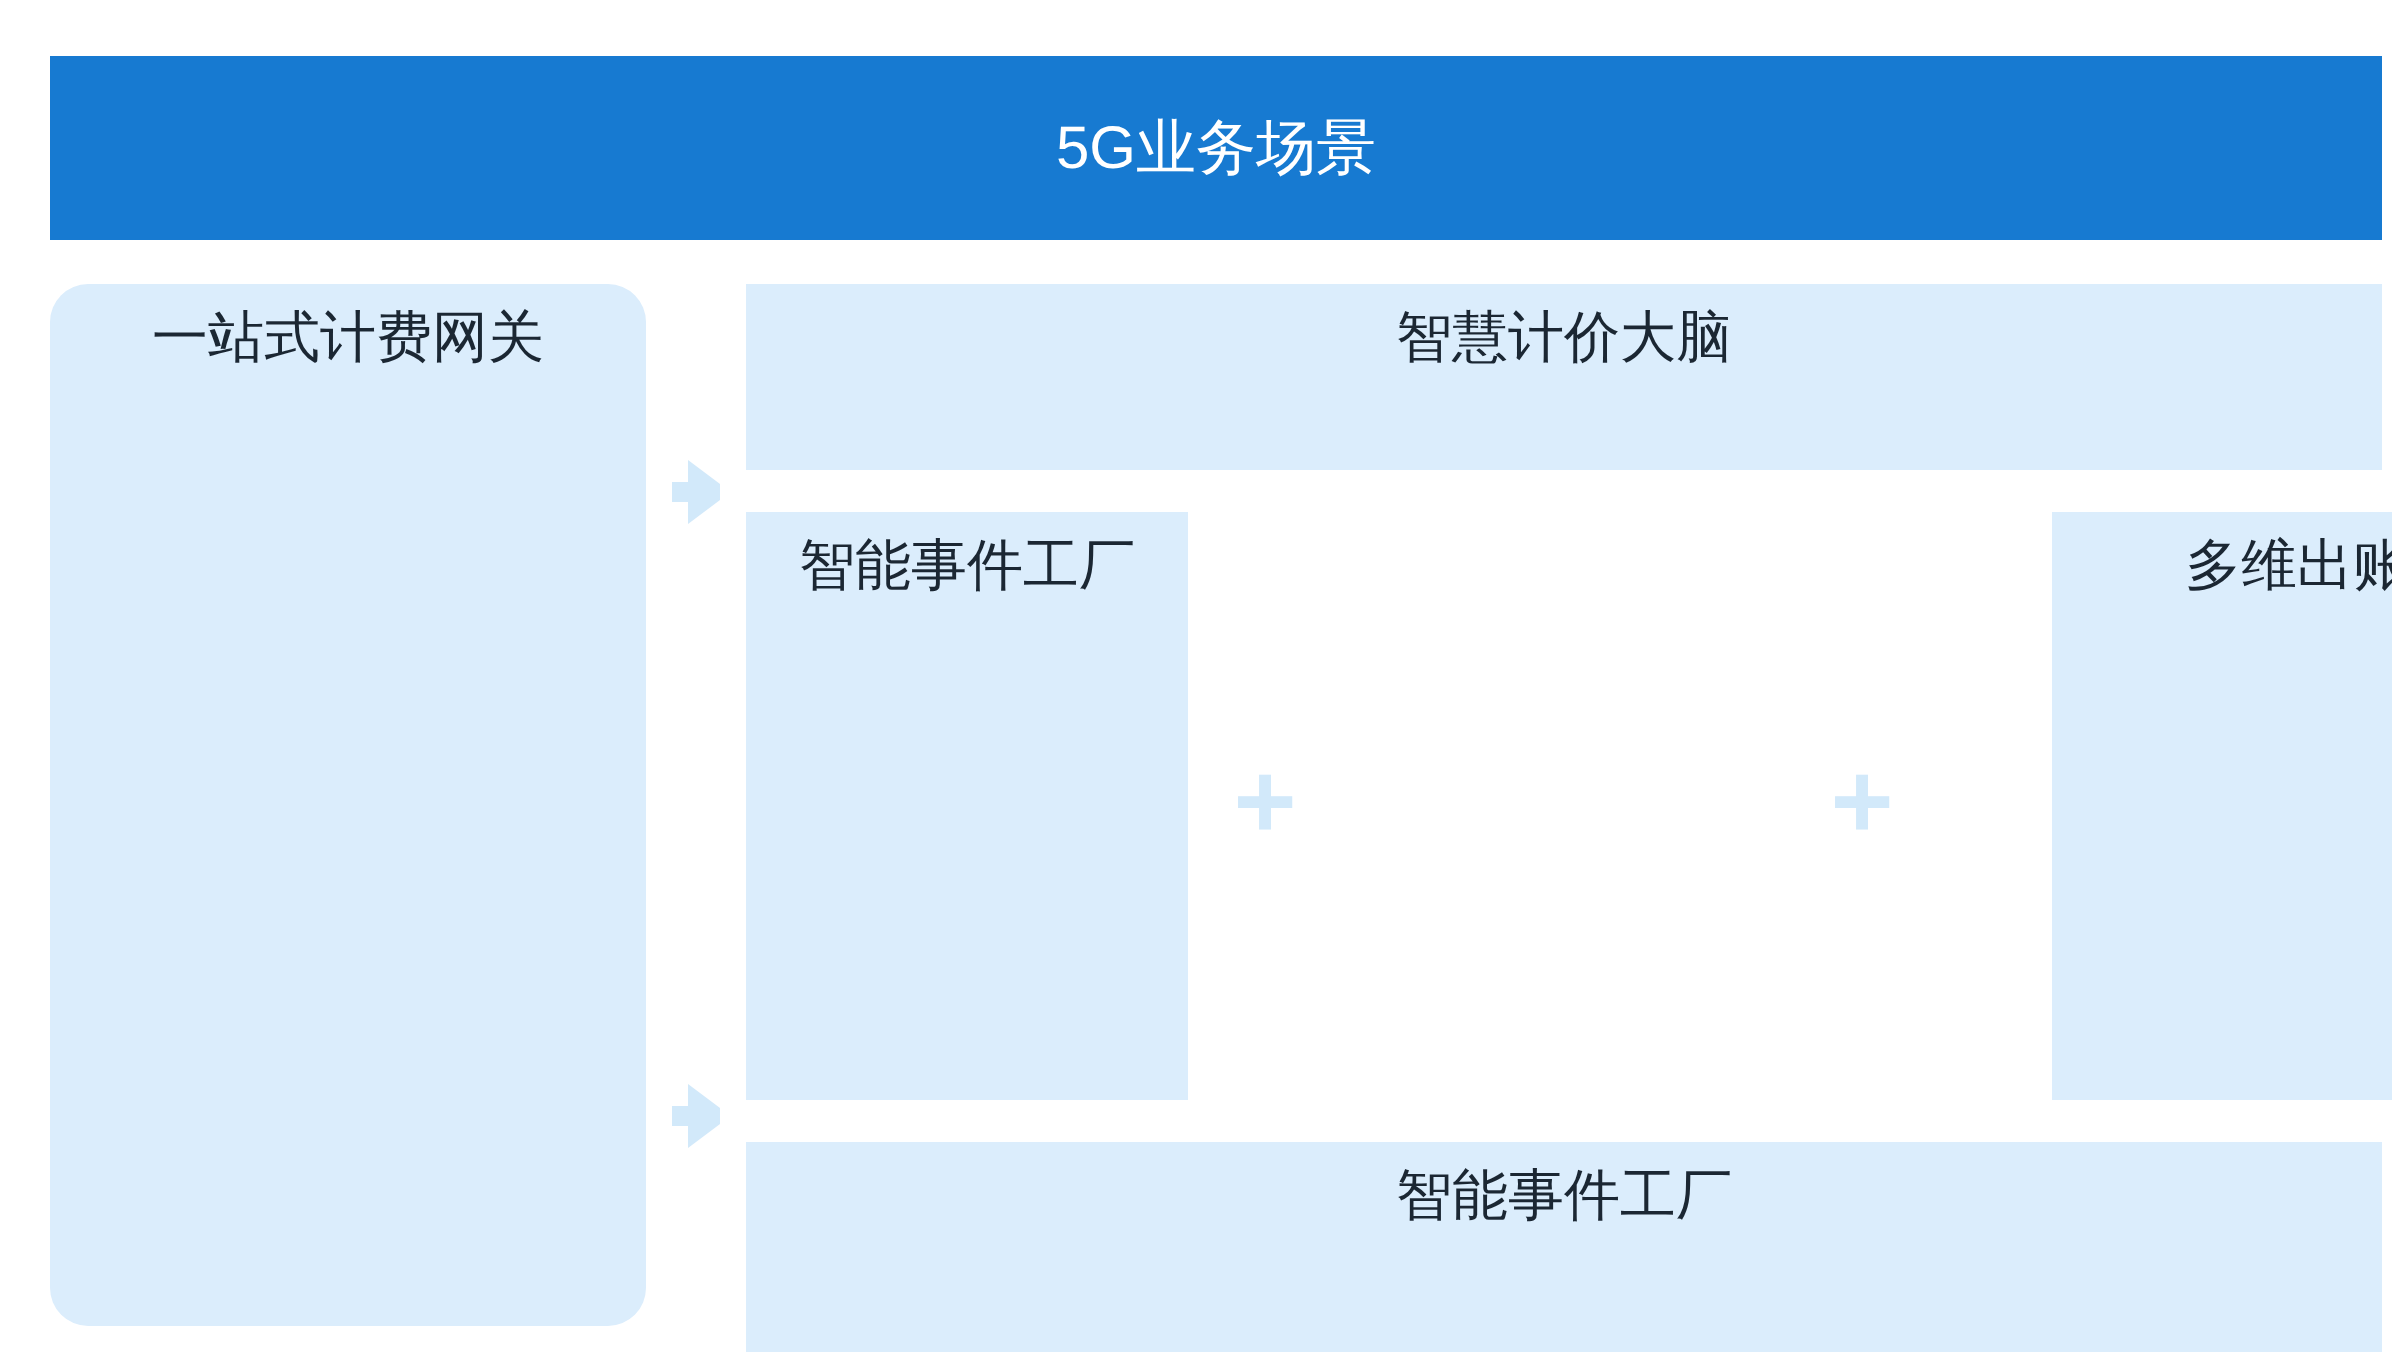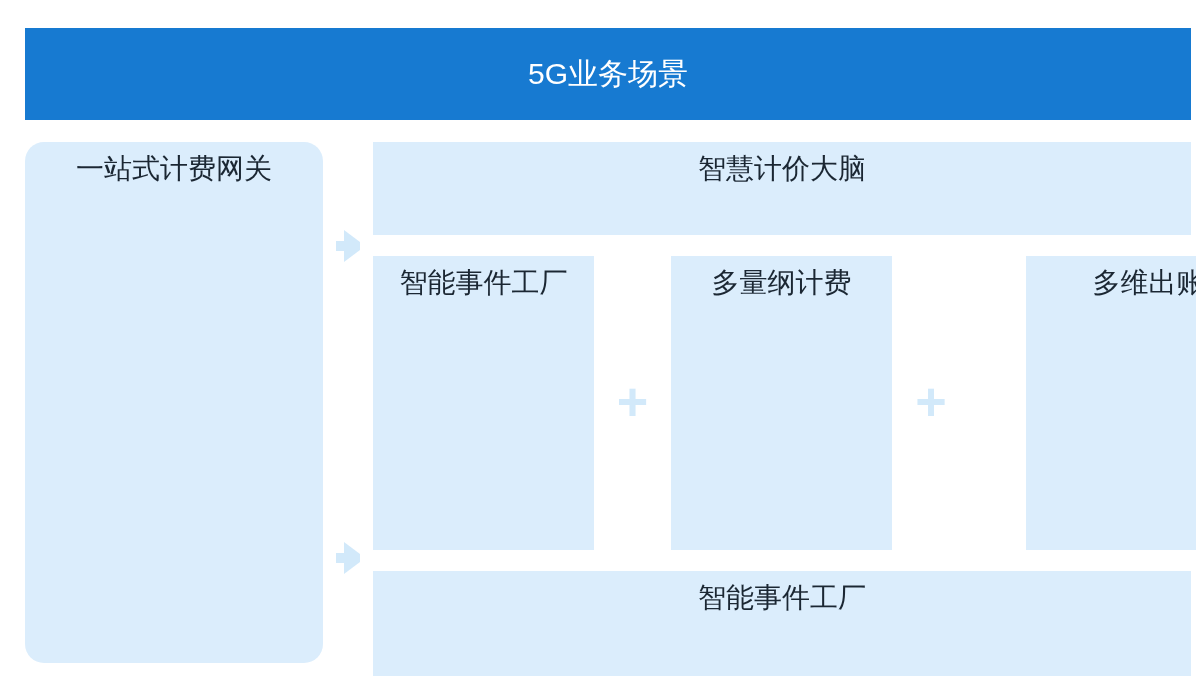--- a/index.html
+++ b/index.html
@@ -98,23 +98,20 @@
   </div>
 
   <div class="abs lightbox mid-box-1">
     <span>智能事件工厂</span>
   </div>
 
   <div class="abs plus-sep plus-1">
     <span>+</span>
   </div>
 
-  <div class="abs lightbox mid-box-2">
-    <span>多量纲计费</span>
-  </div>
 
   <div class="abs plus-sep plus-2">
     <span>+</span>
   </div>
 
   <div class="abs lightbox mid-box-3">
     <span>多维出账</span>
   </div>
 
   <div class="abs lightbox bottom-band">

